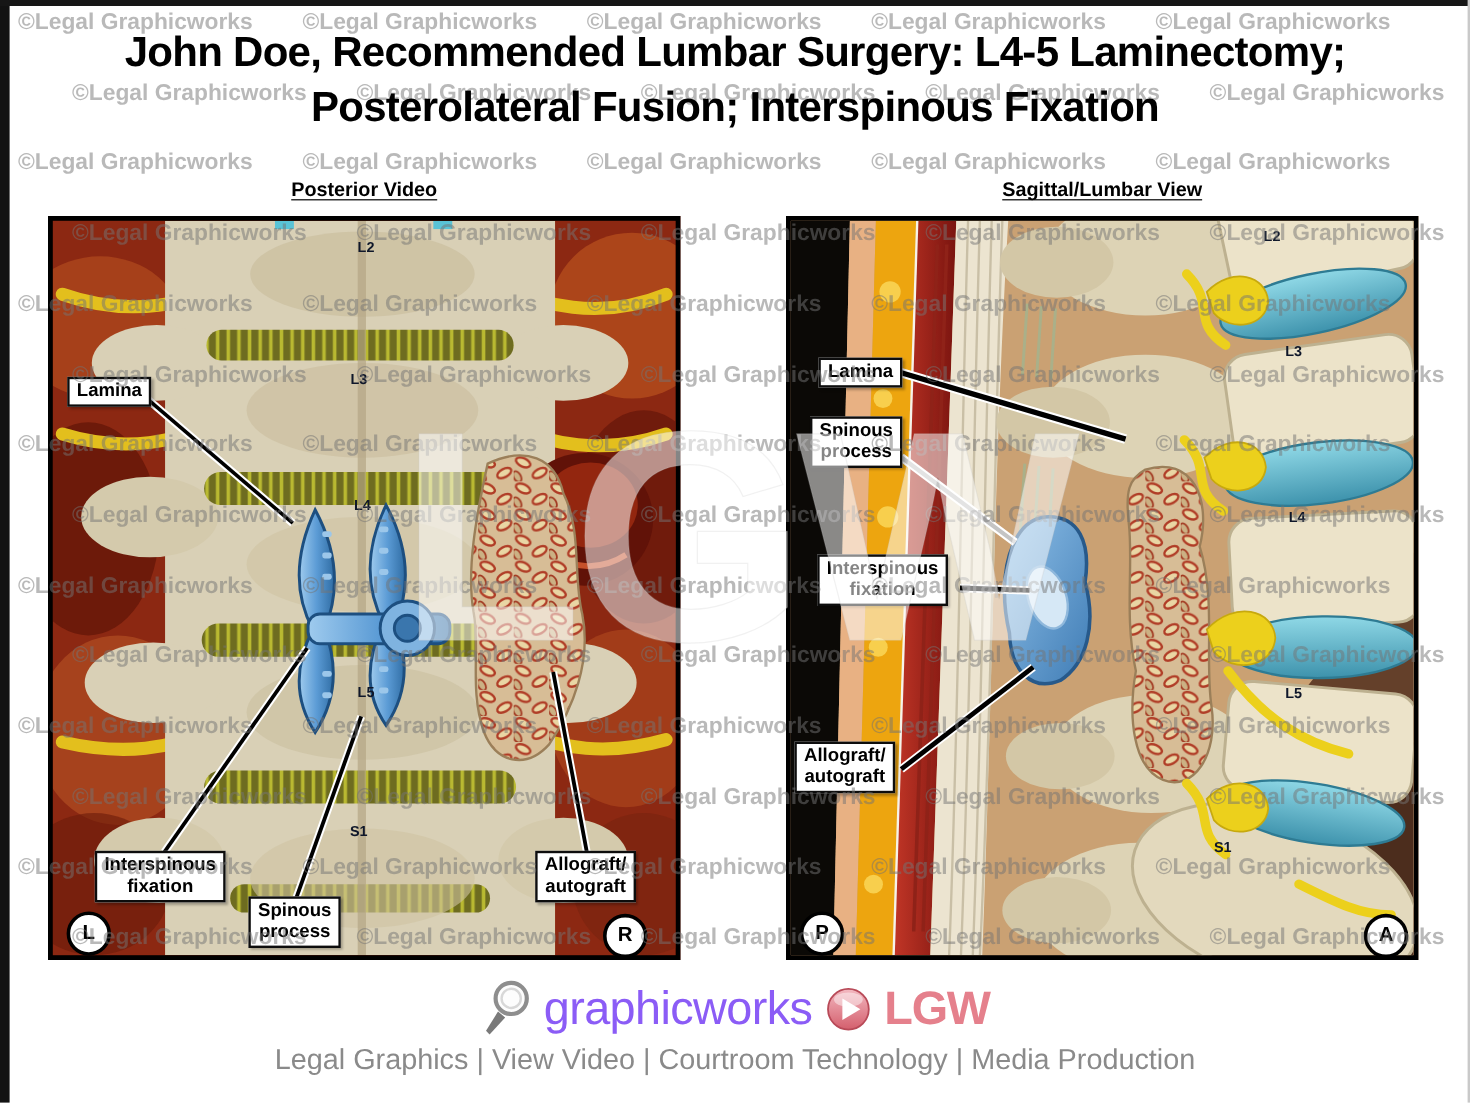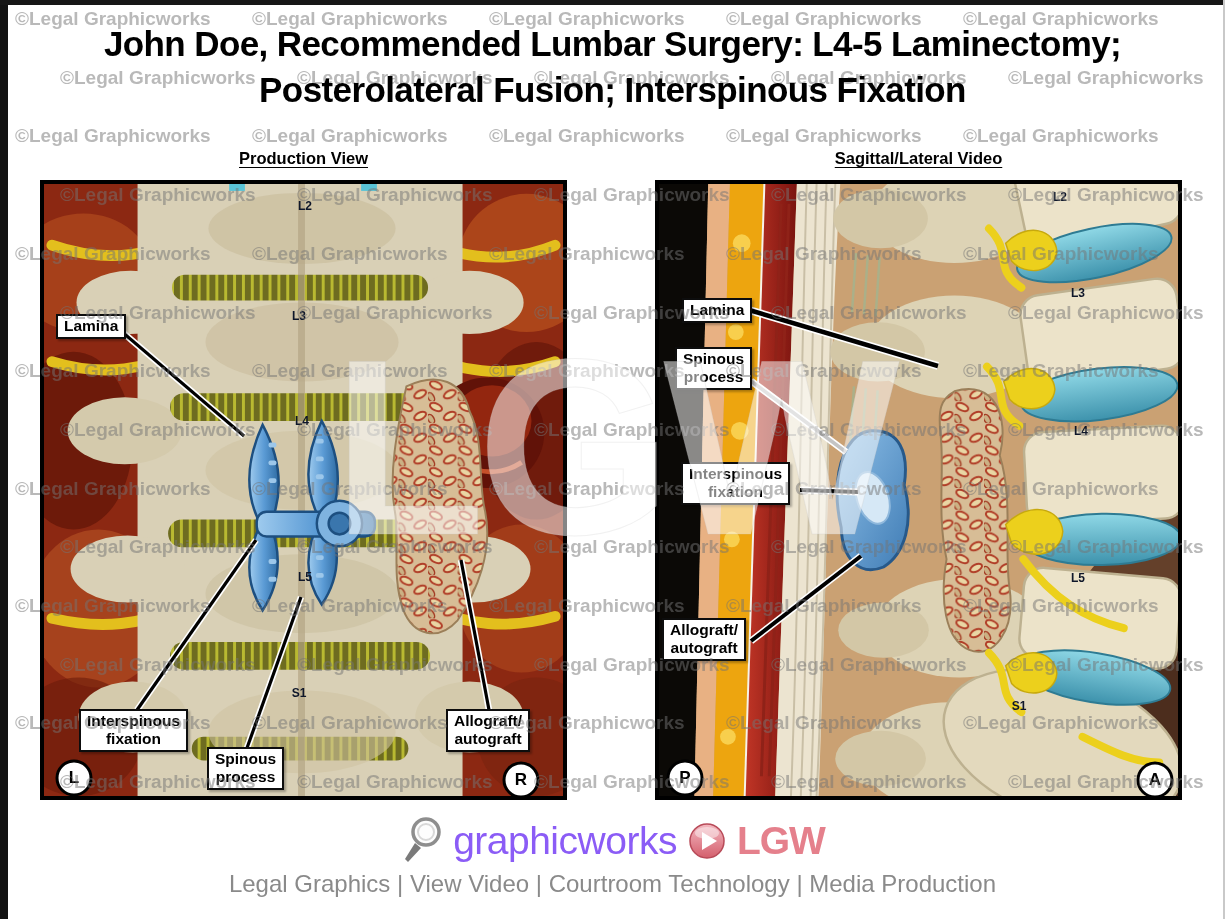--- a/index.html
+++ b/index.html
@@ -49,22 +49,22 @@
 
 <div class="edge-left"></div>
 <div class="edge-top"></div>
 <div class="edge-right"></div>
 
 <div class="title">
   <div>John Doe, Recommended Lumbar Surgery: L4-5 Laminectomy;</div>
   <div>Posterolateral Fusion; Interspinous Fixation</div>
 </div>
 
-<div class="view-title vt-left">Production View</div>
-<div class="view-title vt-right">Sagittal/Lateral Video</div>
+<div class="view-title vt-left">Posterior Video</div>
+<div class="view-title vt-right">Sagittal/Lumbar View</div>
 
 <div class="panel panel-left">
 <svg viewBox="0 0 527 620" preserveAspectRatio="none">
   <defs>
     <linearGradient id="lp-blue" x1="0" y1="0" x2="1" y2="0">
       <stop offset="0" stop-color="#9fcbee"></stop>
           <stop offset="0.5" stop-color="#5b9bd5"></stop>
           <stop offset="1" stop-color="#2f6ca3"></stop>
     </linearGradient>
     <pattern id="lp-stripe" width="9" height="20" patternUnits="userSpaceOnUse">

